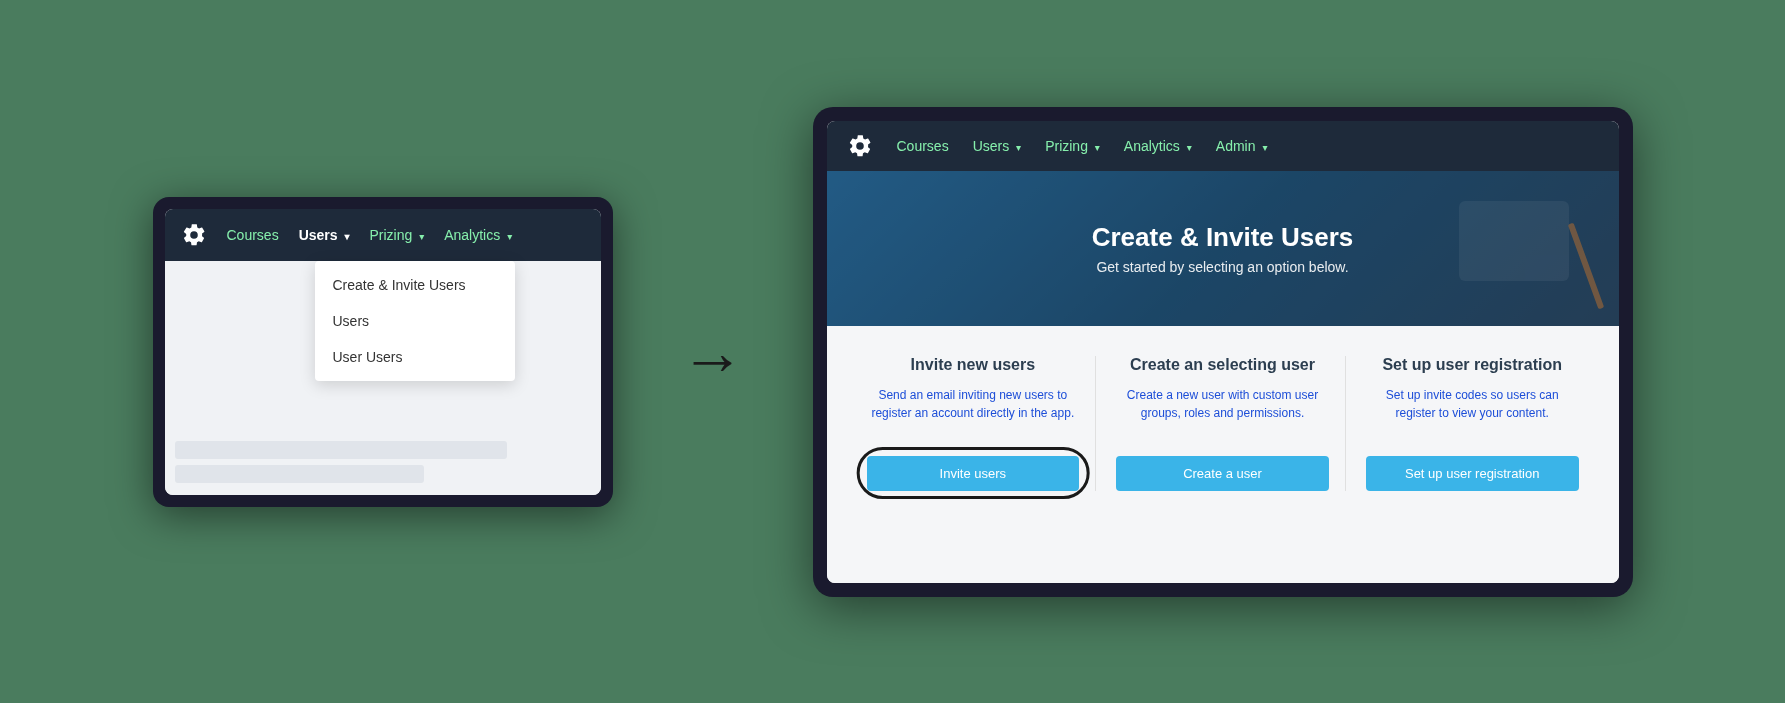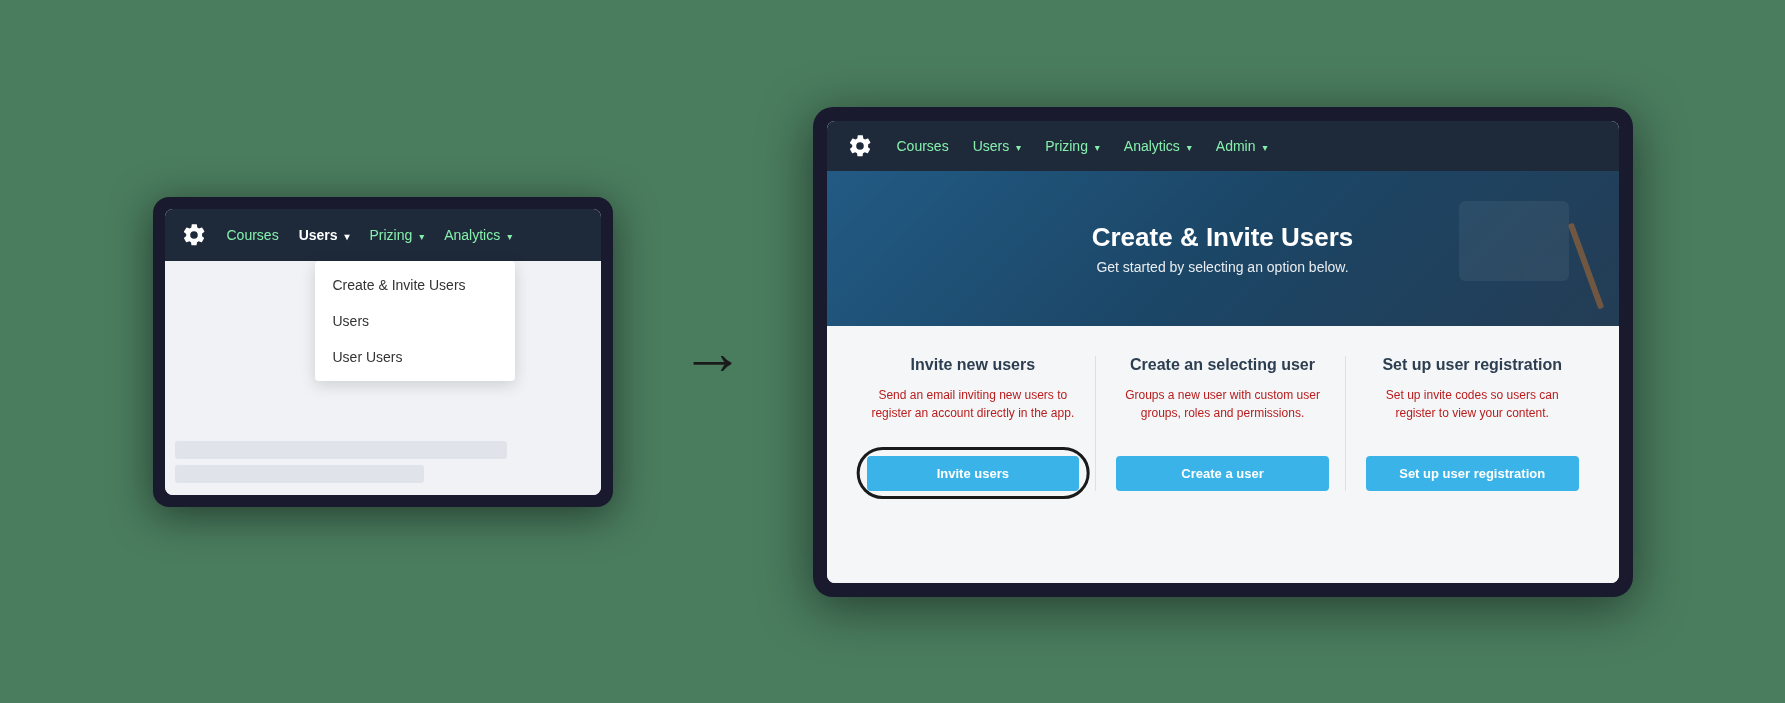--- a/index.html
+++ b/index.html
@@ -265,36 +265,36 @@
 
     .option-title {
       font-size: 16px;
       font-weight: 600;
       color: #2c3e50;
       margin-bottom: 12px;
     }
 
     .option-desc {
       font-size: 12px;
-      color: #b91c1c;
+      color: #1d4ed8;
       line-height: 1.5;
       margin-bottom: 20px;
       min-height: 50px;
       text-align: center;
     }
 
     .option-btn {
       background: #3ab4e8;
       color: white;
       border: none;
       border-radius: 4px;
       padding: 10px 0;
       width: 100%;
       font-size: 13px;
-      font-weight: 700;
+      font-weight: 400;
       cursor: pointer;
     }
 
     
     .circled-btn-wrapper {
       position: relative;
       width: 100%;
     }
 
     .circle-highlight {
@@ -385,21 +385,21 @@
           <div class="option-title">Invite new users</div>
           <div class="option-desc">Send an email inviting new users to register an account directly in the app.</div>
           <div class="circled-btn-wrapper">
             <div class="circle-highlight"></div>
             <button class="option-btn">Invite users</button>
           </div>
         </div>
 
         <div class="option-column">
           <div class="option-title">Create an selecting user</div>
-          <div class="option-desc">Groups a new user with custom user groups, roles and permissions.</div>
+          <div class="option-desc">Create a new user with custom user groups, roles and permissions.</div>
           <button class="option-btn">Create a user</button>
         </div>
 
         <div class="option-column">
           <div class="option-title">Set up user registration</div>
           <div class="option-desc">Set up invite codes so users can register to view your content.</div>
           <button class="option-btn">Set up user registration</button>
         </div>
 
       </div>

